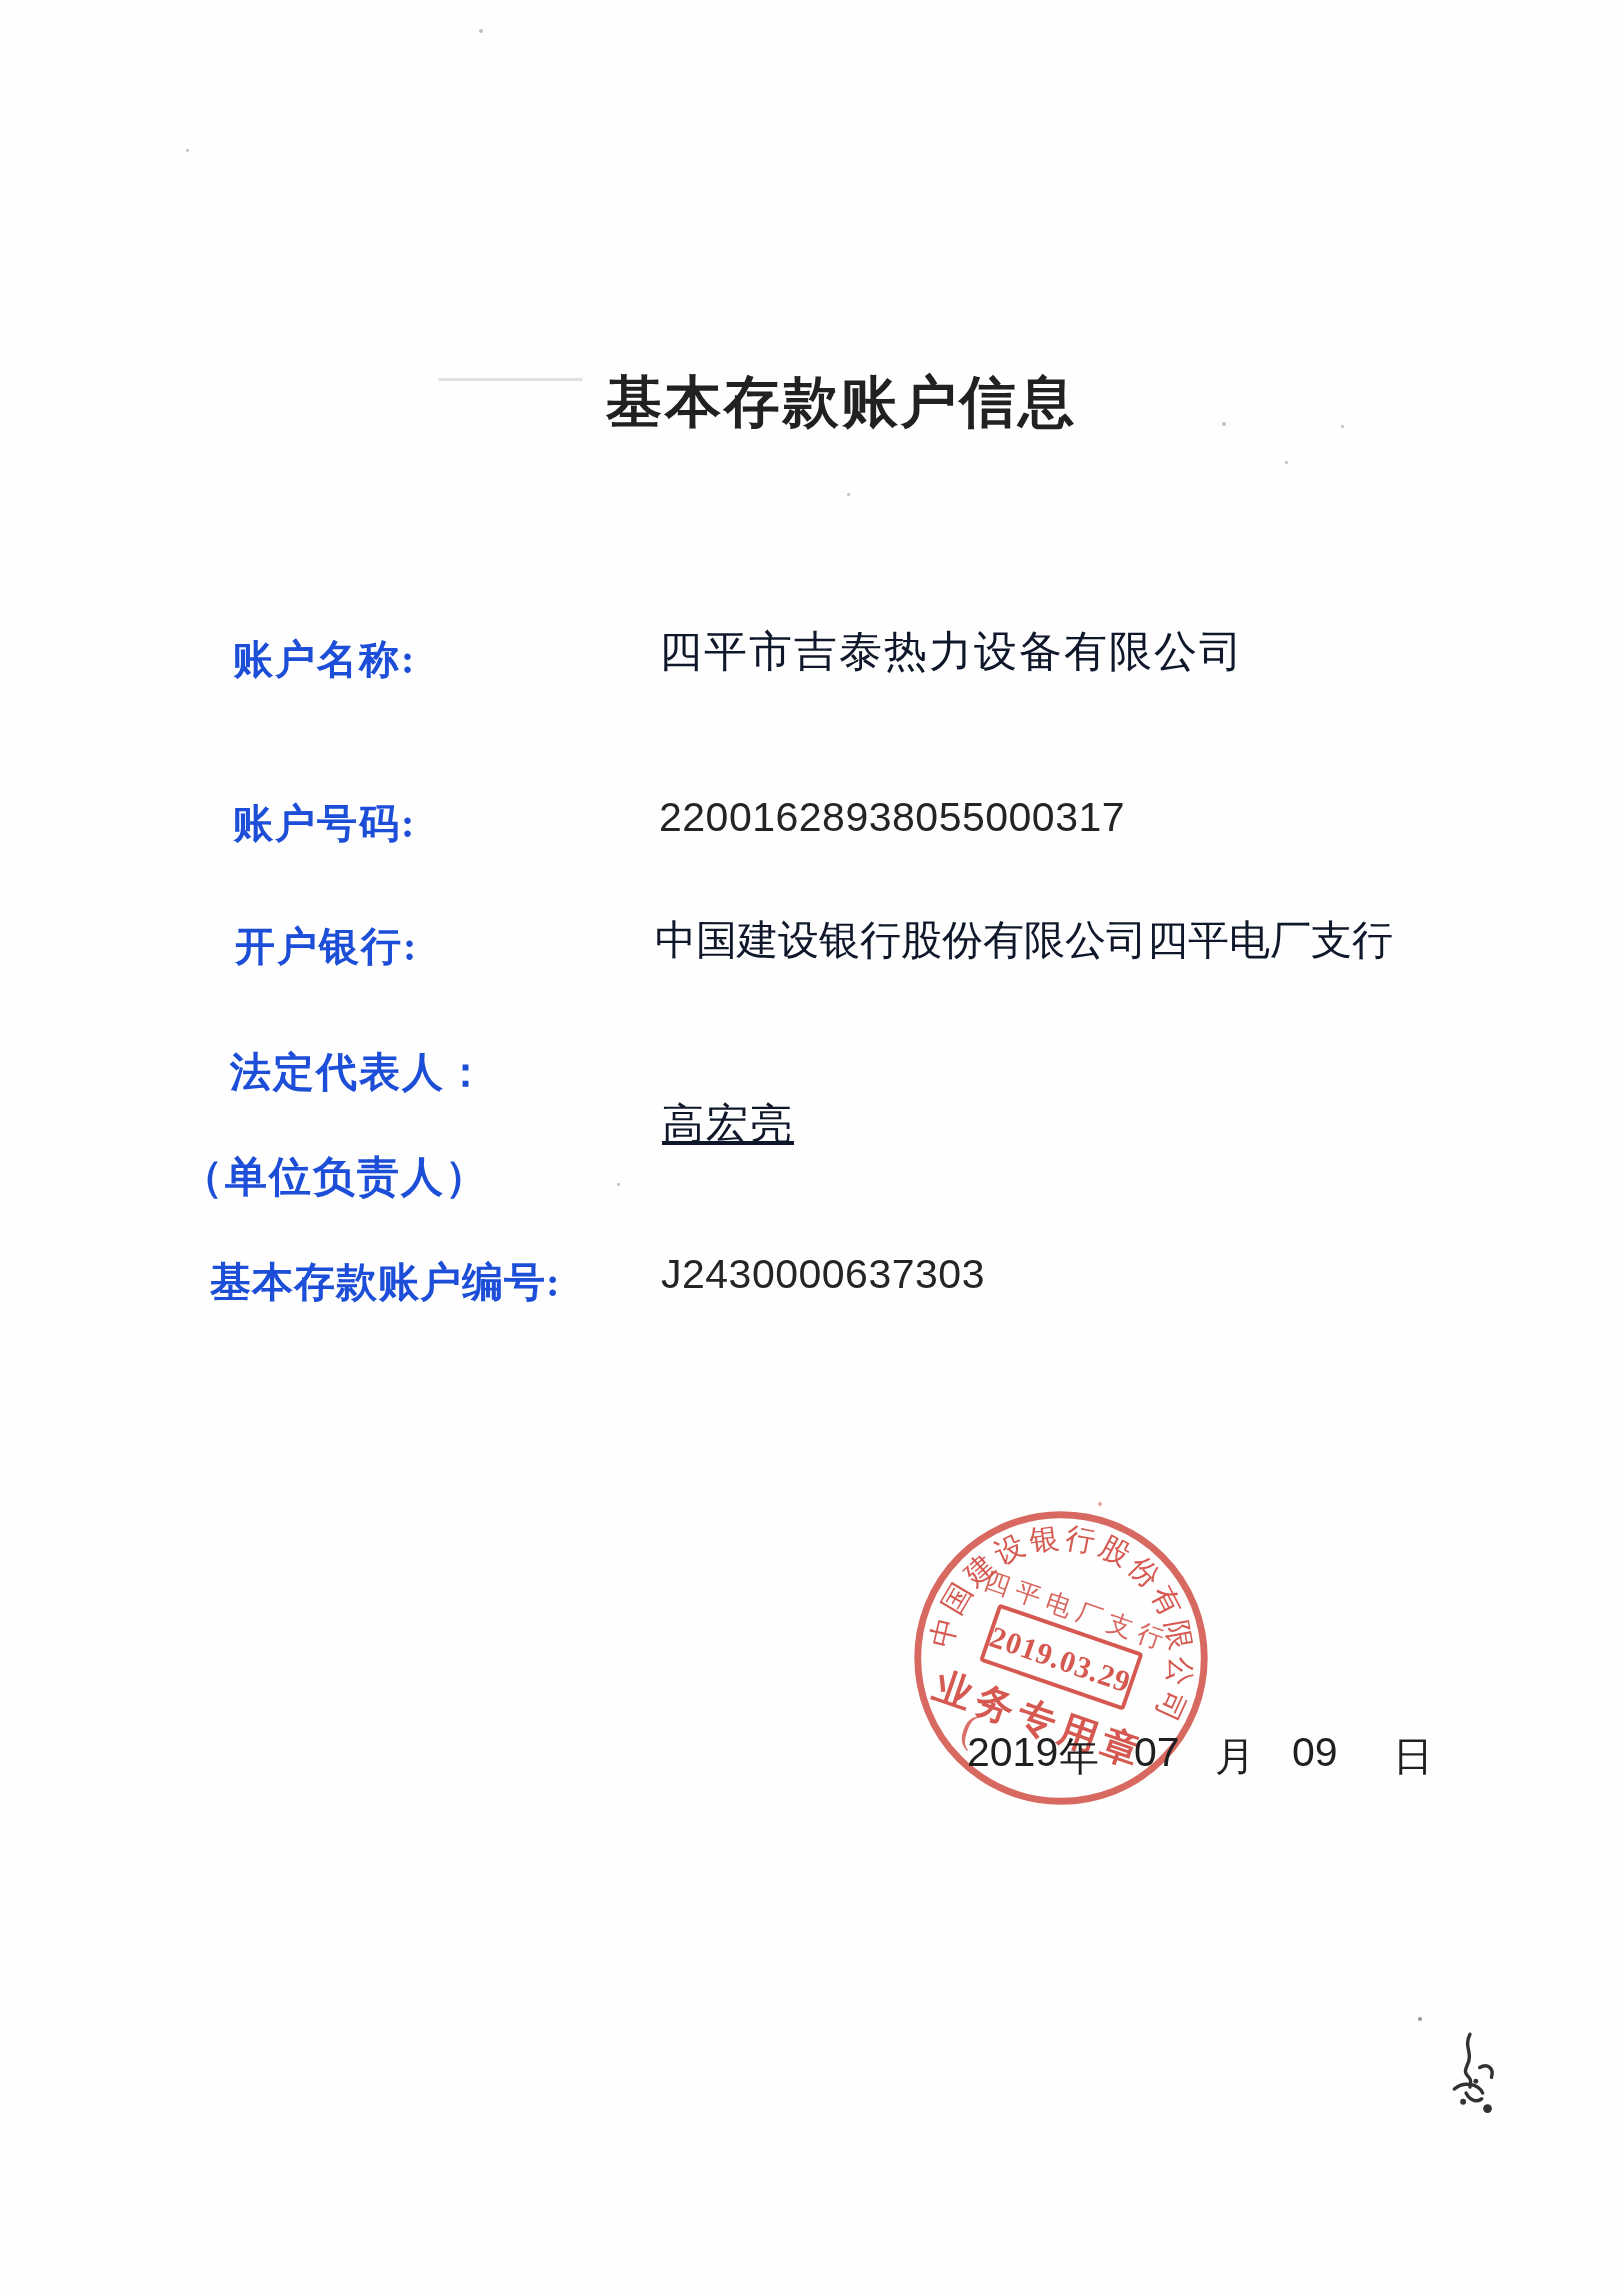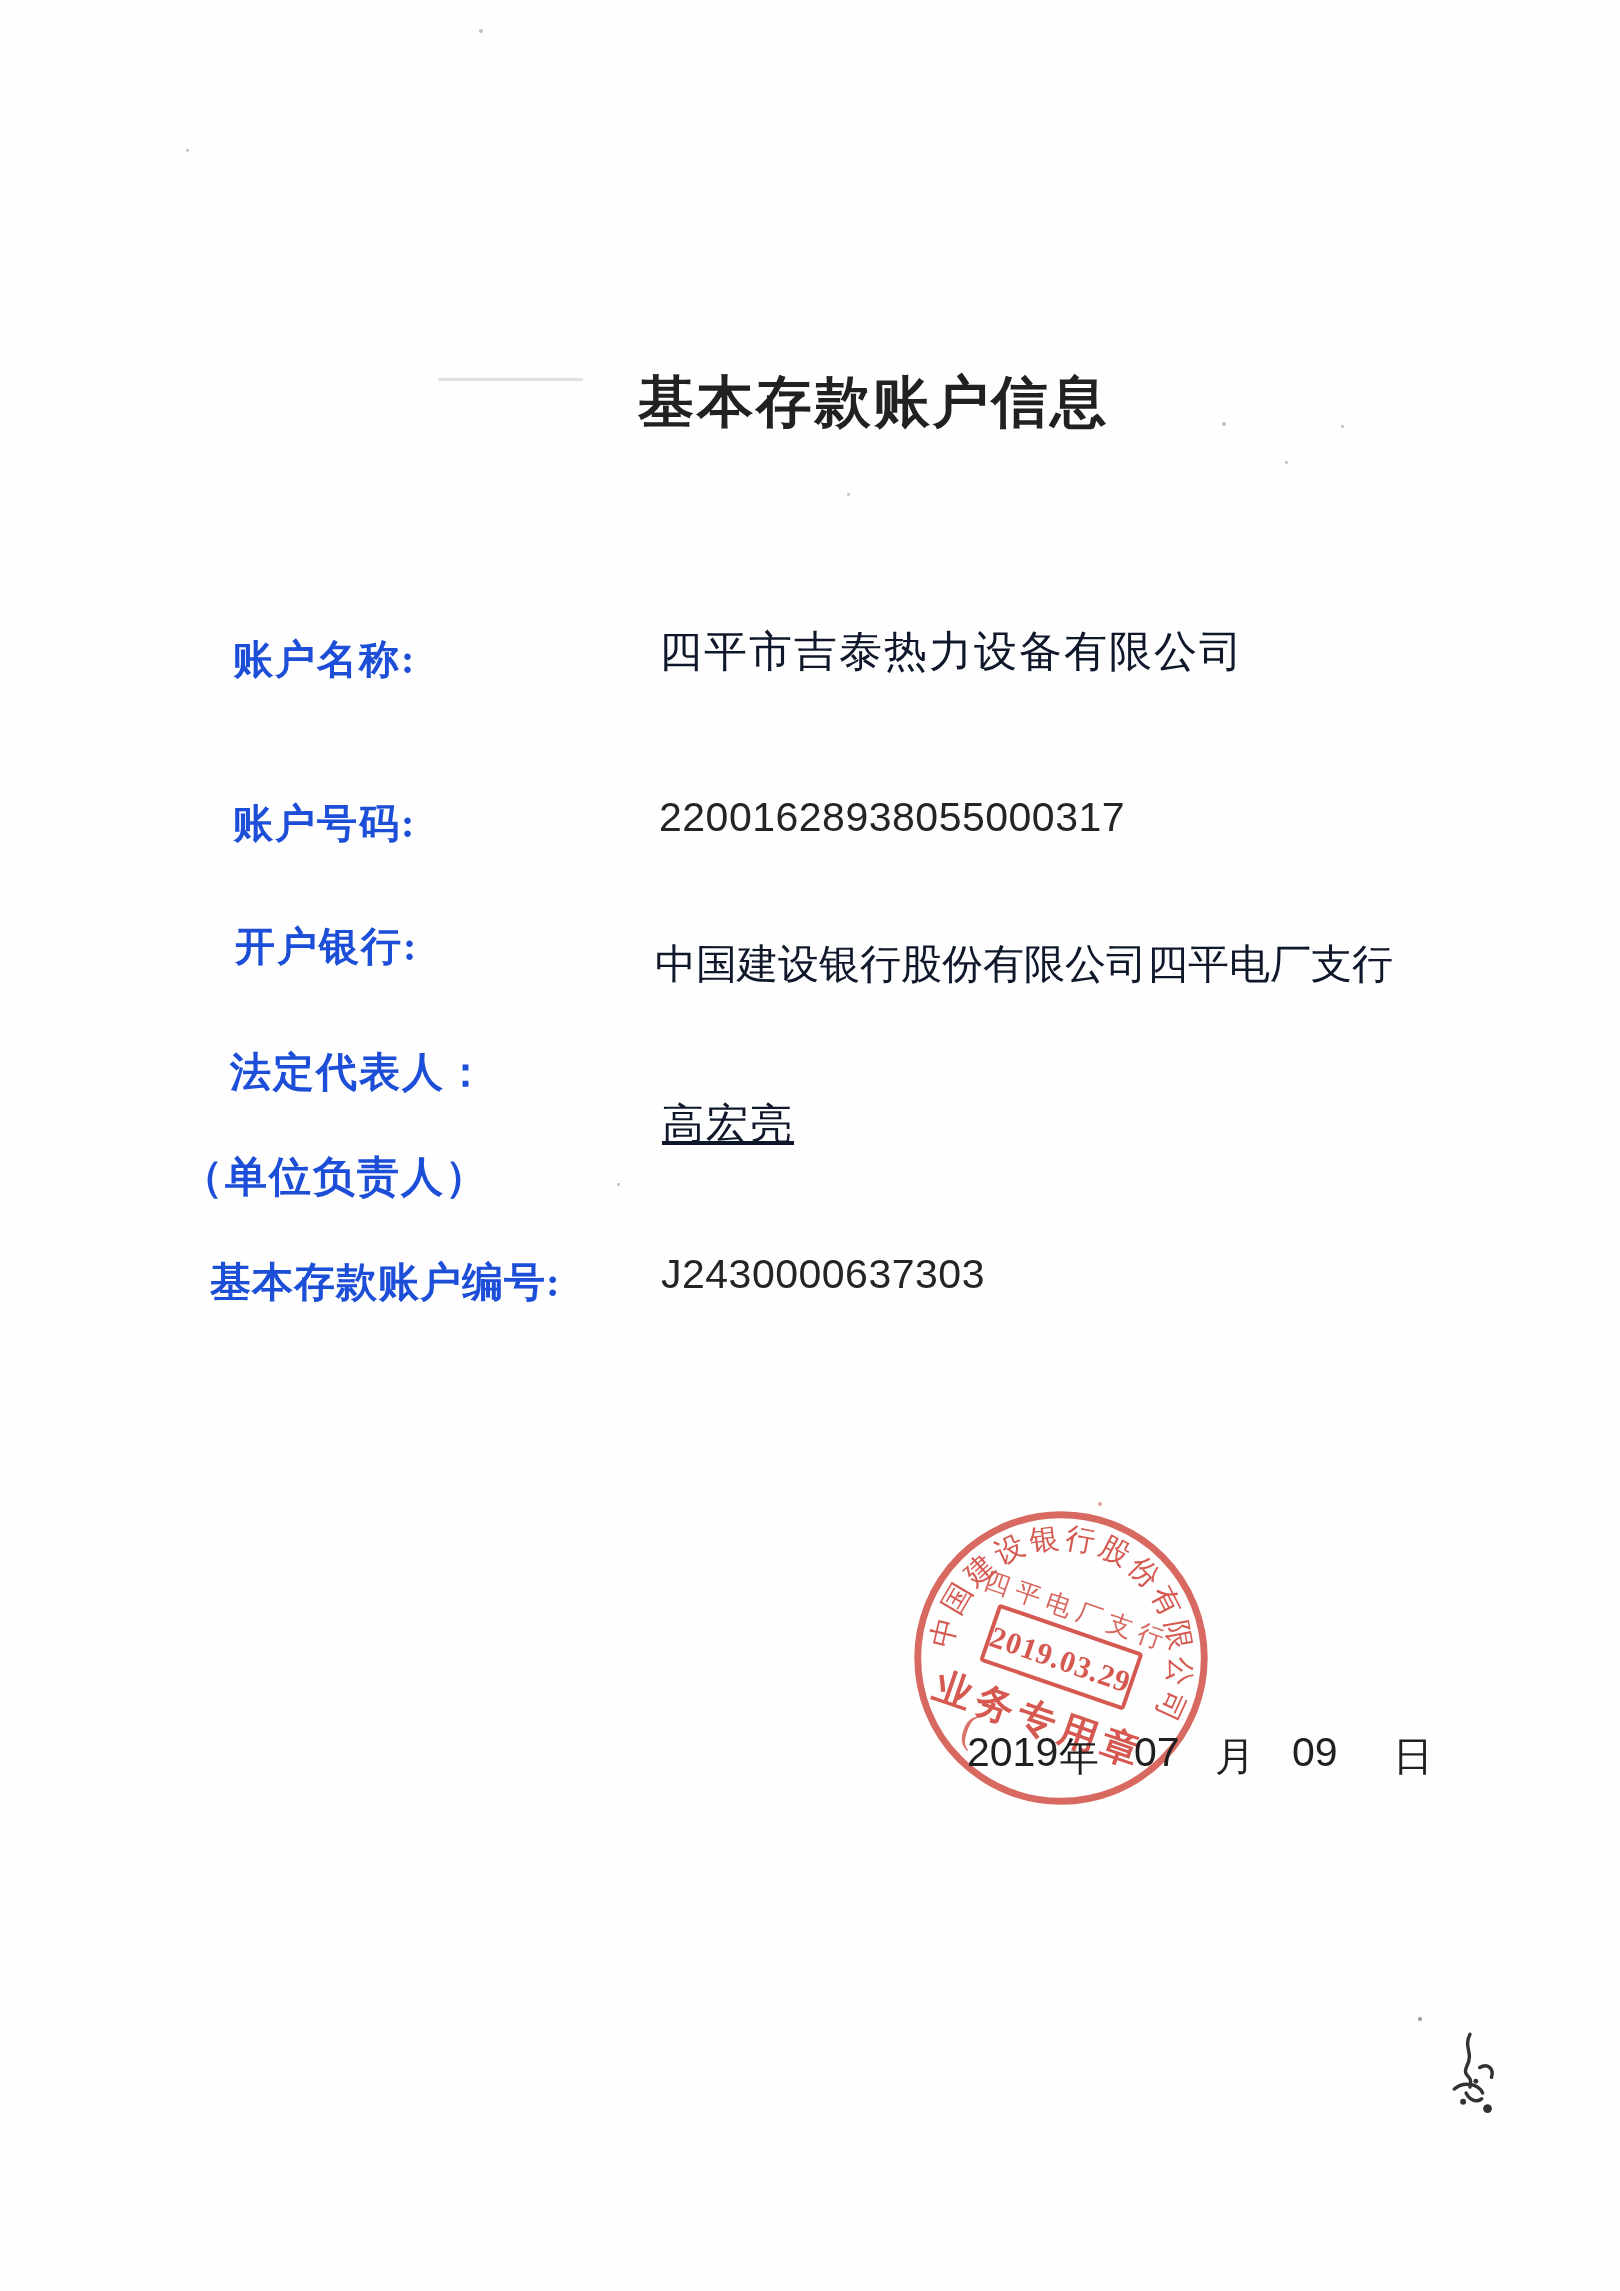--- a/index.html
+++ b/index.html
@@ -15,21 +15,20 @@
   }
   .title {
     position: absolute;
     left: 606px;
     top: 365px;
     font-size: 56px;
     font-weight: 700;
     letter-spacing: 2.9px;
     color: #212121;
     white-space: nowrap;
-    margin-left: 32px;
   }
   .label {
     position: absolute;
     font-size: 40px;
     font-weight: 600;
     letter-spacing: 2px;
     color: #1d4ed8;
     white-space: nowrap;
   }
   .value {
@@ -40,21 +39,21 @@
     color: #0f172a;
     white-space: nowrap;
   }
   .value.num {
     font-family: "Liberation Sans", sans-serif;
     font-size: 41px;
     letter-spacing: 0.5px;
     color: #242424;
     text-align: right;
   }
-  .value.bank { font-size: 41px; letter-spacing: 0px; margin-top: 24px; }
+  .value.bank { font-size: 41px; letter-spacing: 0px; }
   .date-line {
     position: absolute;
     top: 1729px;
     left: 0;
     width: 1620px;
     height: 49px;
     z-index: 5;
   }
   .date-part {
     position: absolute;

